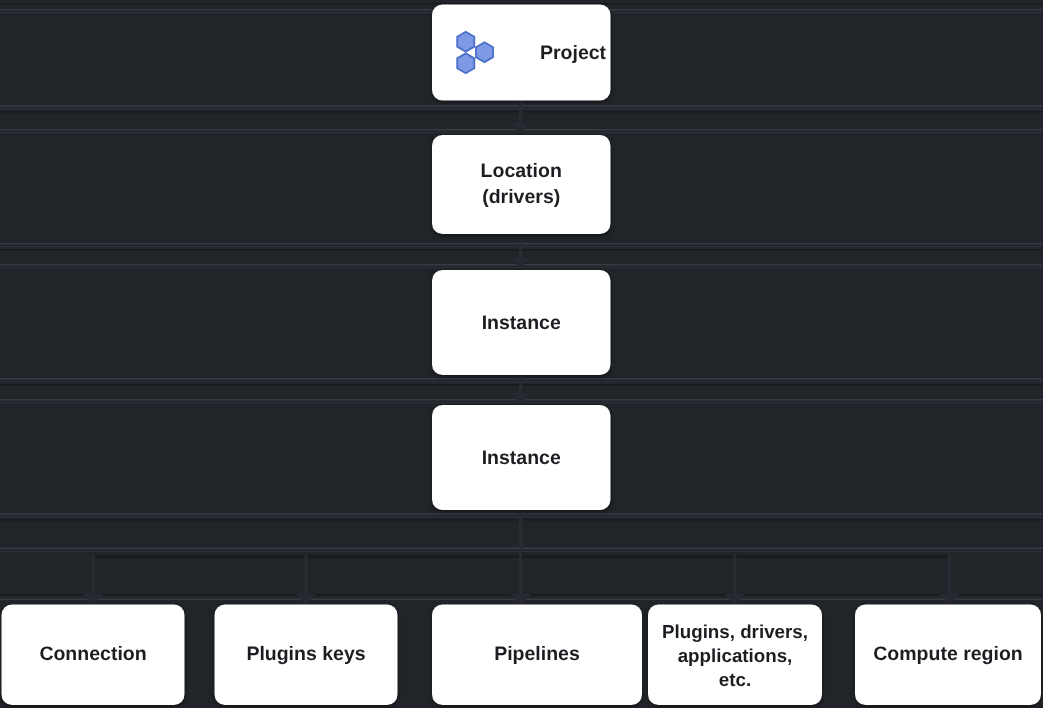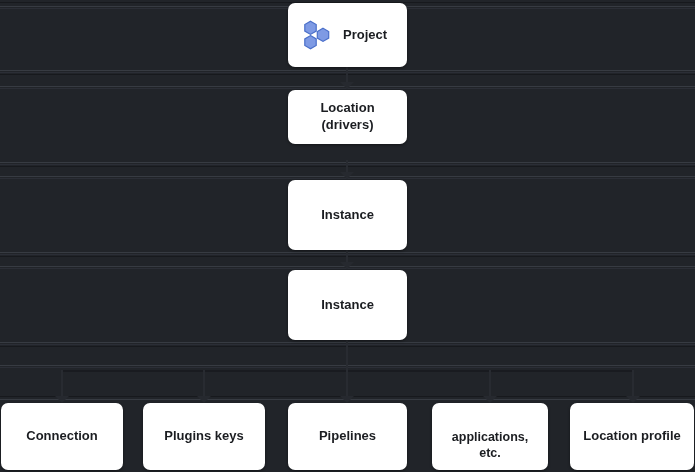--- a/index.html
+++ b/index.html
@@ -71,37 +71,37 @@
   }
 
   .node.center-chain {
     left: 288px;
     width: 119px;
   }
 
   #node-project {
     top: 3px;
     height: 64px;
-    gap: 9px;
+    gap: 26px;
     justify-content: flex-start;
     padding-left: 12px;
   }
-  #node-location { top: 90px;  height: 54px; }
+  #node-location { top: 90px;  height: 66px; }
   #node-instance { top: 180px; height: 70px; }
   #node-namespace{ top: 270px; height: 70px; }
 
   
   .node.leaf {
     top: 403px;
     height: 67px;
     padding: 0 8px;
   }
   #node-connection      { left: 1px;   width: 122px; }
   #node-secure-keys     { left: 143px; width: 122px; }
-  #node-pipelines       { left: 288px; width: 119px; }
+  #node-pipelines       { left: 288px; width: 140px; }
   #node-plugins         { left: 432px; width: 116px; font-size: 12.5px; }
   #node-compute-profile { left: 570px; width: 124px; }
 
   
   .hex-icon { width: 34px; height: 34px; flex: 0 0 34px; }
 
   .node-label { display: block; }
 </style>
 </head>
 <body>
@@ -204,20 +204,20 @@
 <div class="node leaf" id="node-secure-keys">
   <span class="node-label">Plugins keys</span>
 </div>
 
 <div class="node leaf" id="node-pipelines">
   <span class="node-label">Pipelines</span>
 </div>
 
 <div class="node leaf" id="node-plugins">
   <span>
-    <br>
+    <span>Plugins, drivers,</span><br>
     <span>applications, etc.</span>
   </span>
 </div>
 
 <div class="node leaf" id="node-compute-profile">
-  <span class="node-label">Location profile</span>
+  <span class="node-label">Compute region</span>
 </div>
 
 </body></html>

